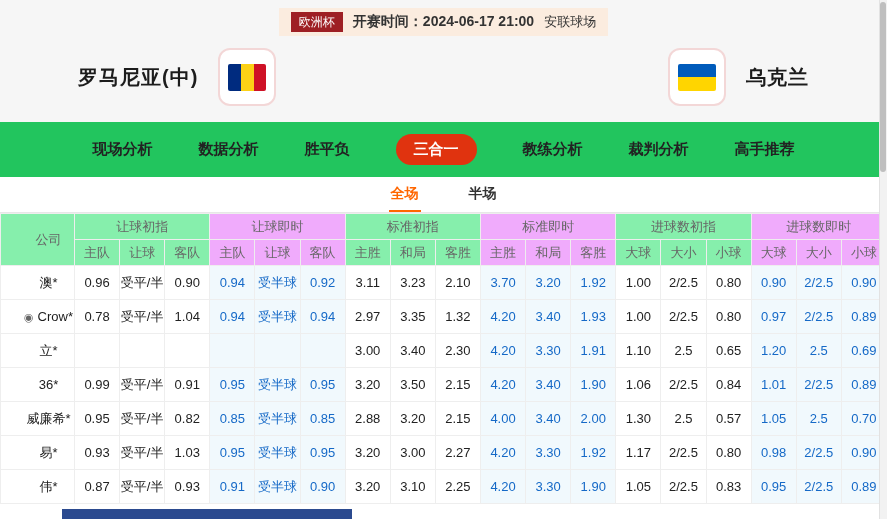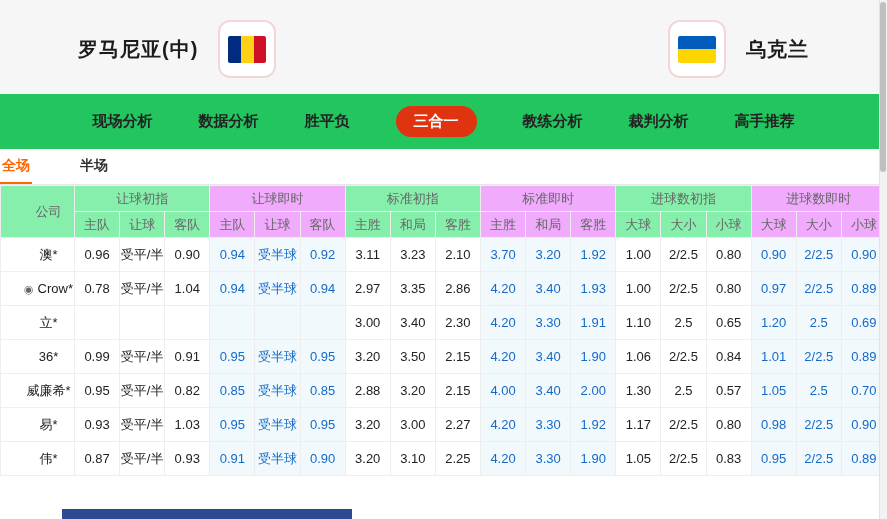--- a/index.html
+++ b/index.html
@@ -35,21 +35,21 @@
 
   .countdown { display:flex; align-items:baseline; gap:4px; font-size:14px; color:#333; }
   .countdown-value { font-size:23px; font-weight:bold; color:#ff6600; padding:0 4px; }
 
   
   .nav { display:flex; justify-content:center; align-items:center; gap:46px; background:#22c55e; padding:12px 0 12px; }
   .nav-item { font-size:15px; font-weight:bold; color:#222; cursor:pointer; white-space:nowrap; }
   .nav-item.active { background:#e0330f; color:#fff; border-radius:16px; padding:6px 18px; }
 
   
-  .subtabs { display:flex; justify-content:flex-start; gap:46px; border-bottom:1px solid #e7e7e7; }
+  .subtabs { display:flex; justify-content:center; gap:46px; border-bottom:1px solid #e7e7e7; }
   .subtab { font-size:14px; font-weight:bold; color:#333; padding:8px 2px 7px; cursor:pointer; }
   .subtab.active { color:#ff6600; border-bottom:2px solid #ff6600; }
 
   
   table { width:100%; border-collapse:collapse; table-layout:fixed; }
   th, td { border:1px solid #eeeeee; text-align:center; font-size:13px; overflow:hidden; white-space:nowrap; }
   thead th { background:#86efac; color:#666; font-weight:normal; height:26px; }
   thead th.live { background:#f0abfc; }
   tbody td { height:34px; color:#222; background:#fff; }
   tbody td.live { background:#f1f9fd; color:#1569c7; }
@@ -59,20 +59,27 @@
 
   
   .bottom-cutoff { position:absolute; left:62px; bottom:0; width:290px; height:10px; background:#2b4a8f; }
   .scrollbar { position:absolute; right:0; top:0; width:8px; height:519px; background:#f2f2f2; border-left:1px solid #e2e2e2; }
   .scrollbar-thumb { position:absolute; top:2px; right:1px; width:6px; height:170px; background:#bfbfbf; border-radius:3px; }
 </style>
 </head>
 <body>
 
 <div class="top-section">
+  <div class="match-strip">
+    <div class="match-strip-inner">
+      <span class="league-badge">欧洲杯</span>
+      <span class="kickoff">开赛时间：2024-06-17 21:00</span>
+      <span class="venue">安联球场</span>
+    </div>
+  </div>
 
   <div class="teams">
     <div class="team">
       <span class="team-name">罗马尼亚(中)</span>
       <span class="flag-box">
         <span class="flag flag-ro">
           <span class="stripe" style="background:#002B7F"></span>
           <span class="stripe" style="background:#FCD116"></span>
           <span class="stripe" style="background:#CE1126"></span>
         </span>
@@ -185,21 +192,21 @@
       <tr>
         <td class="company"><span class="company-icon">◉</span>Crow*</td>
         <td>0.78</td>
         <td>受平/半</td>
         <td>1.04</td>
         <td class="live">0.94</td>
         <td class="live">受半球</td>
         <td class="live">0.94</td>
         <td>2.97</td>
         <td>3.35</td>
-        <td>2.86</td>
+        <td>1.32</td>
         <td class="live">4.20</td>
         <td class="live">3.40</td>
         <td class="live">1.93</td>
         <td>1.00</td>
         <td>2/2.5</td>
         <td>0.80</td>
         <td class="live">0.97</td>
         <td class="live">2/2.5</td>
         <td class="live">0.89</td>
       </tr>

